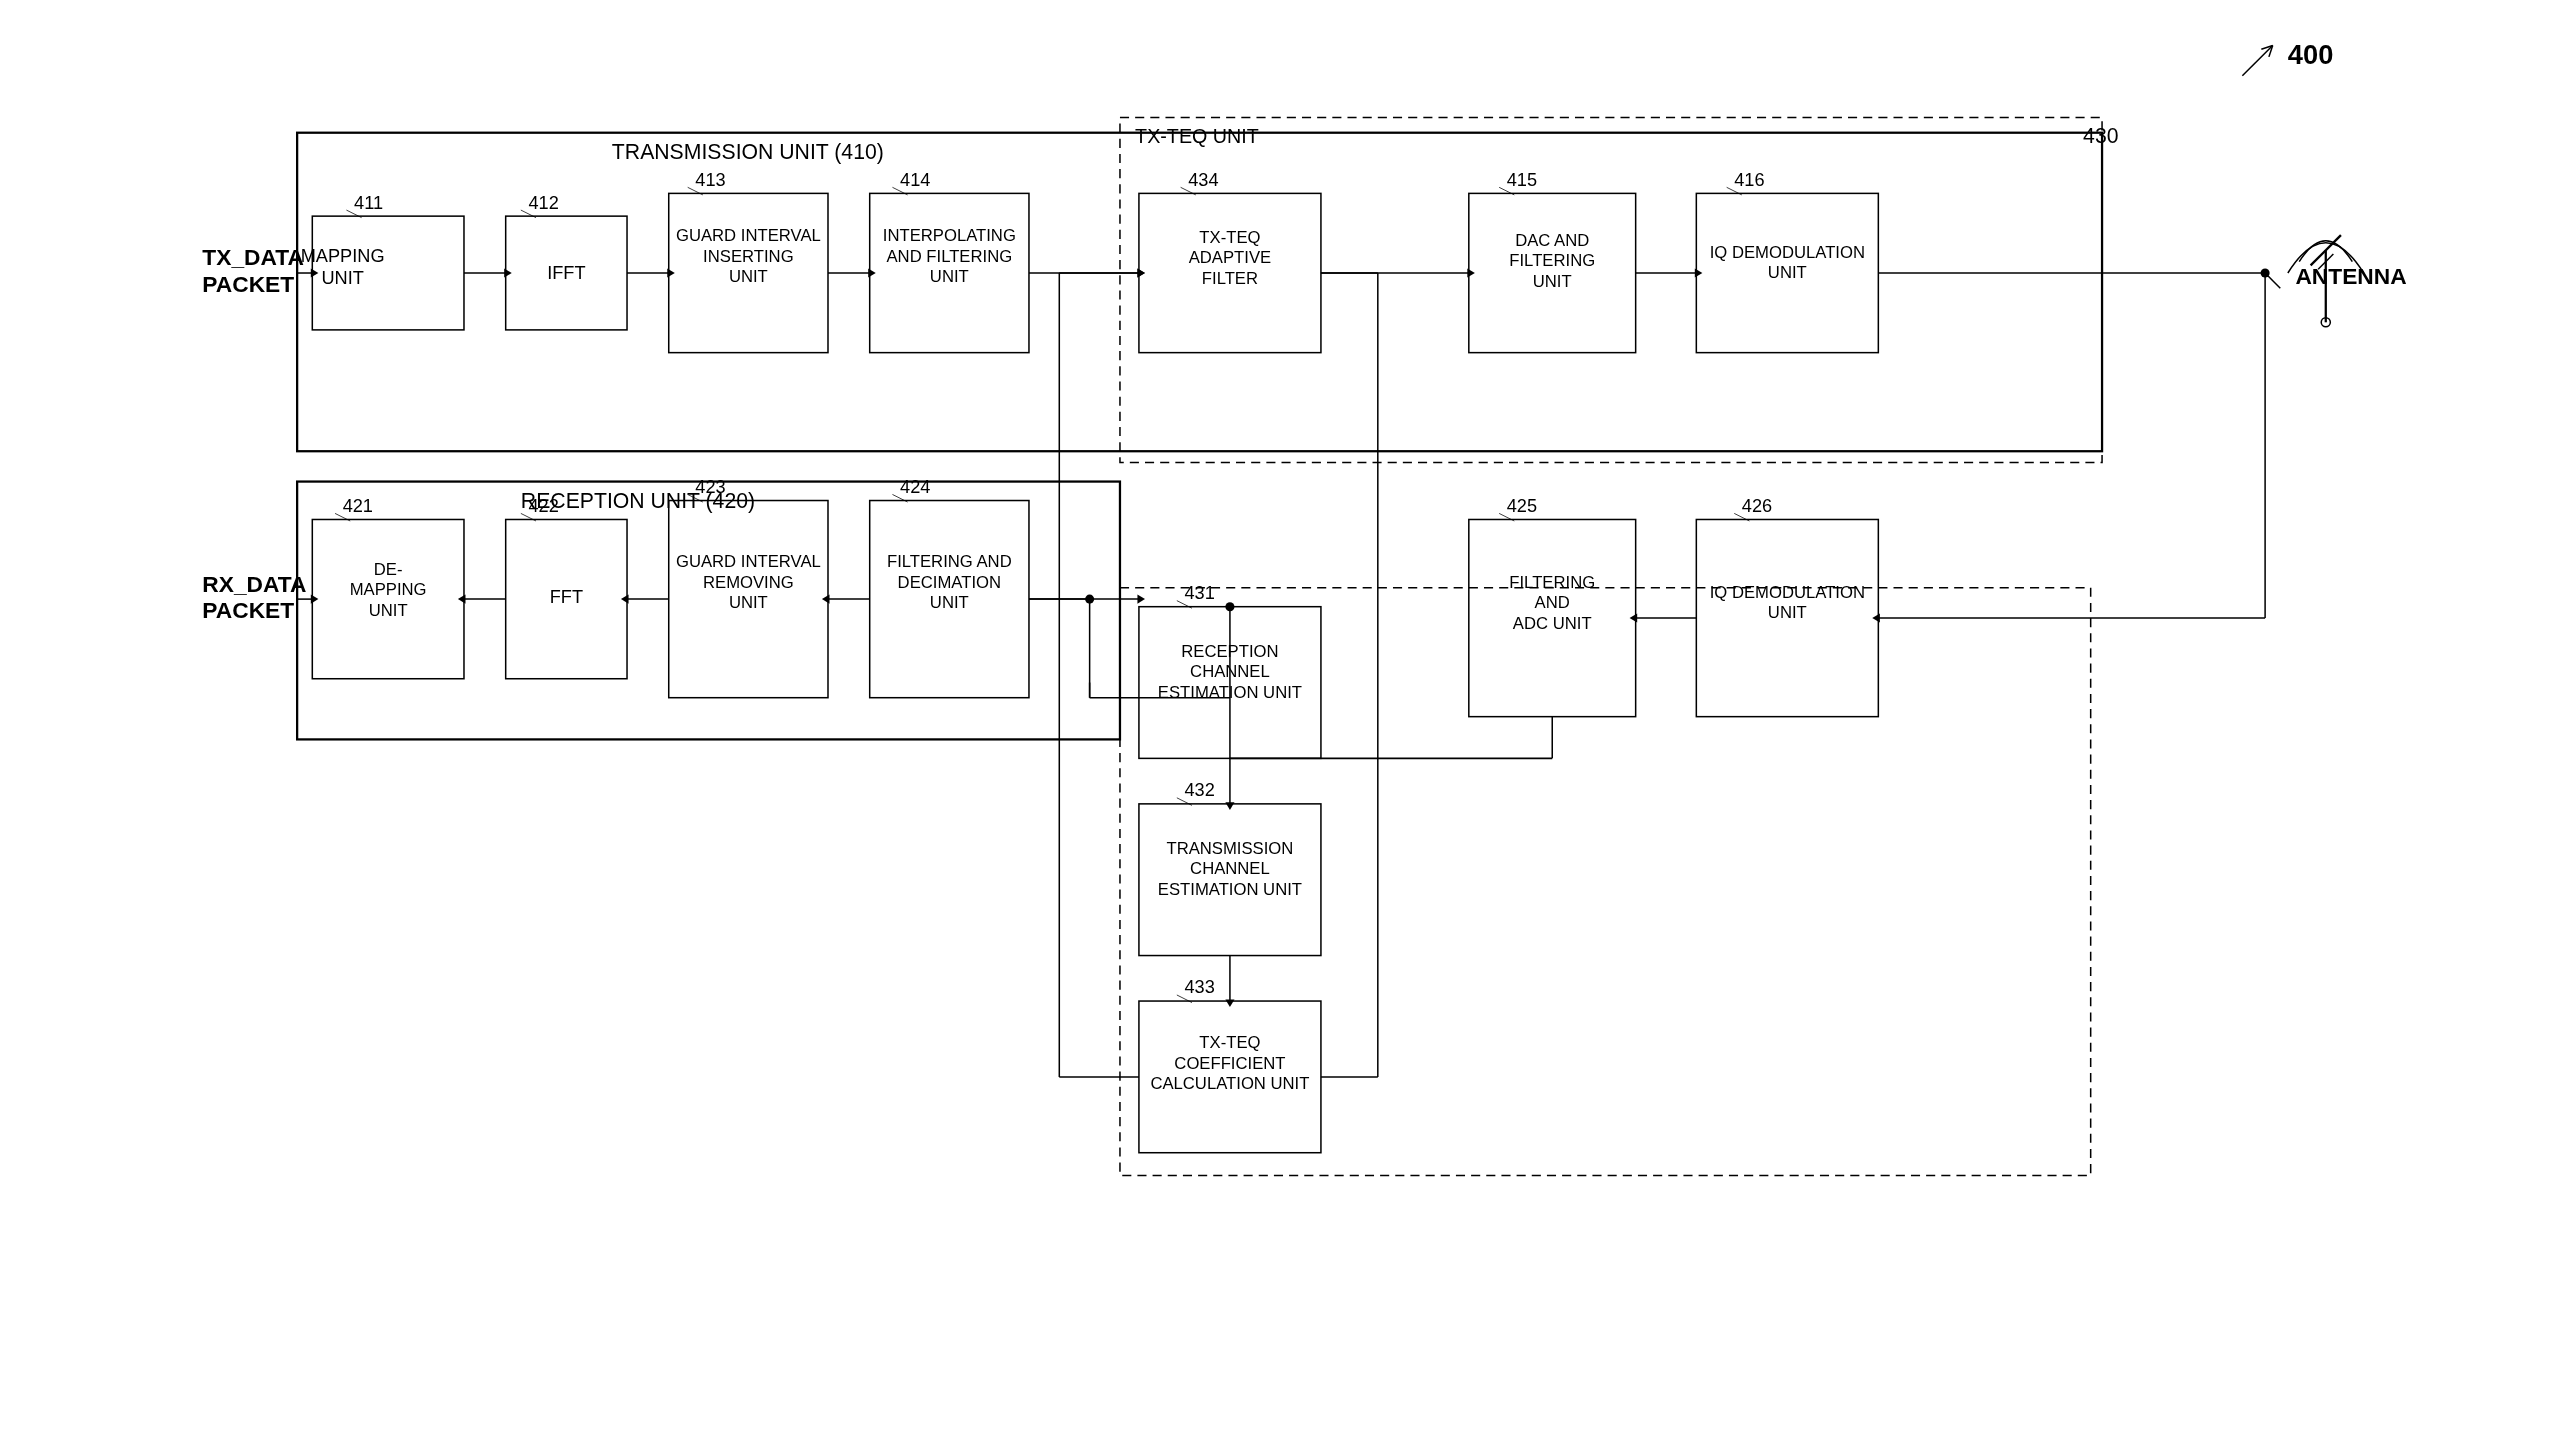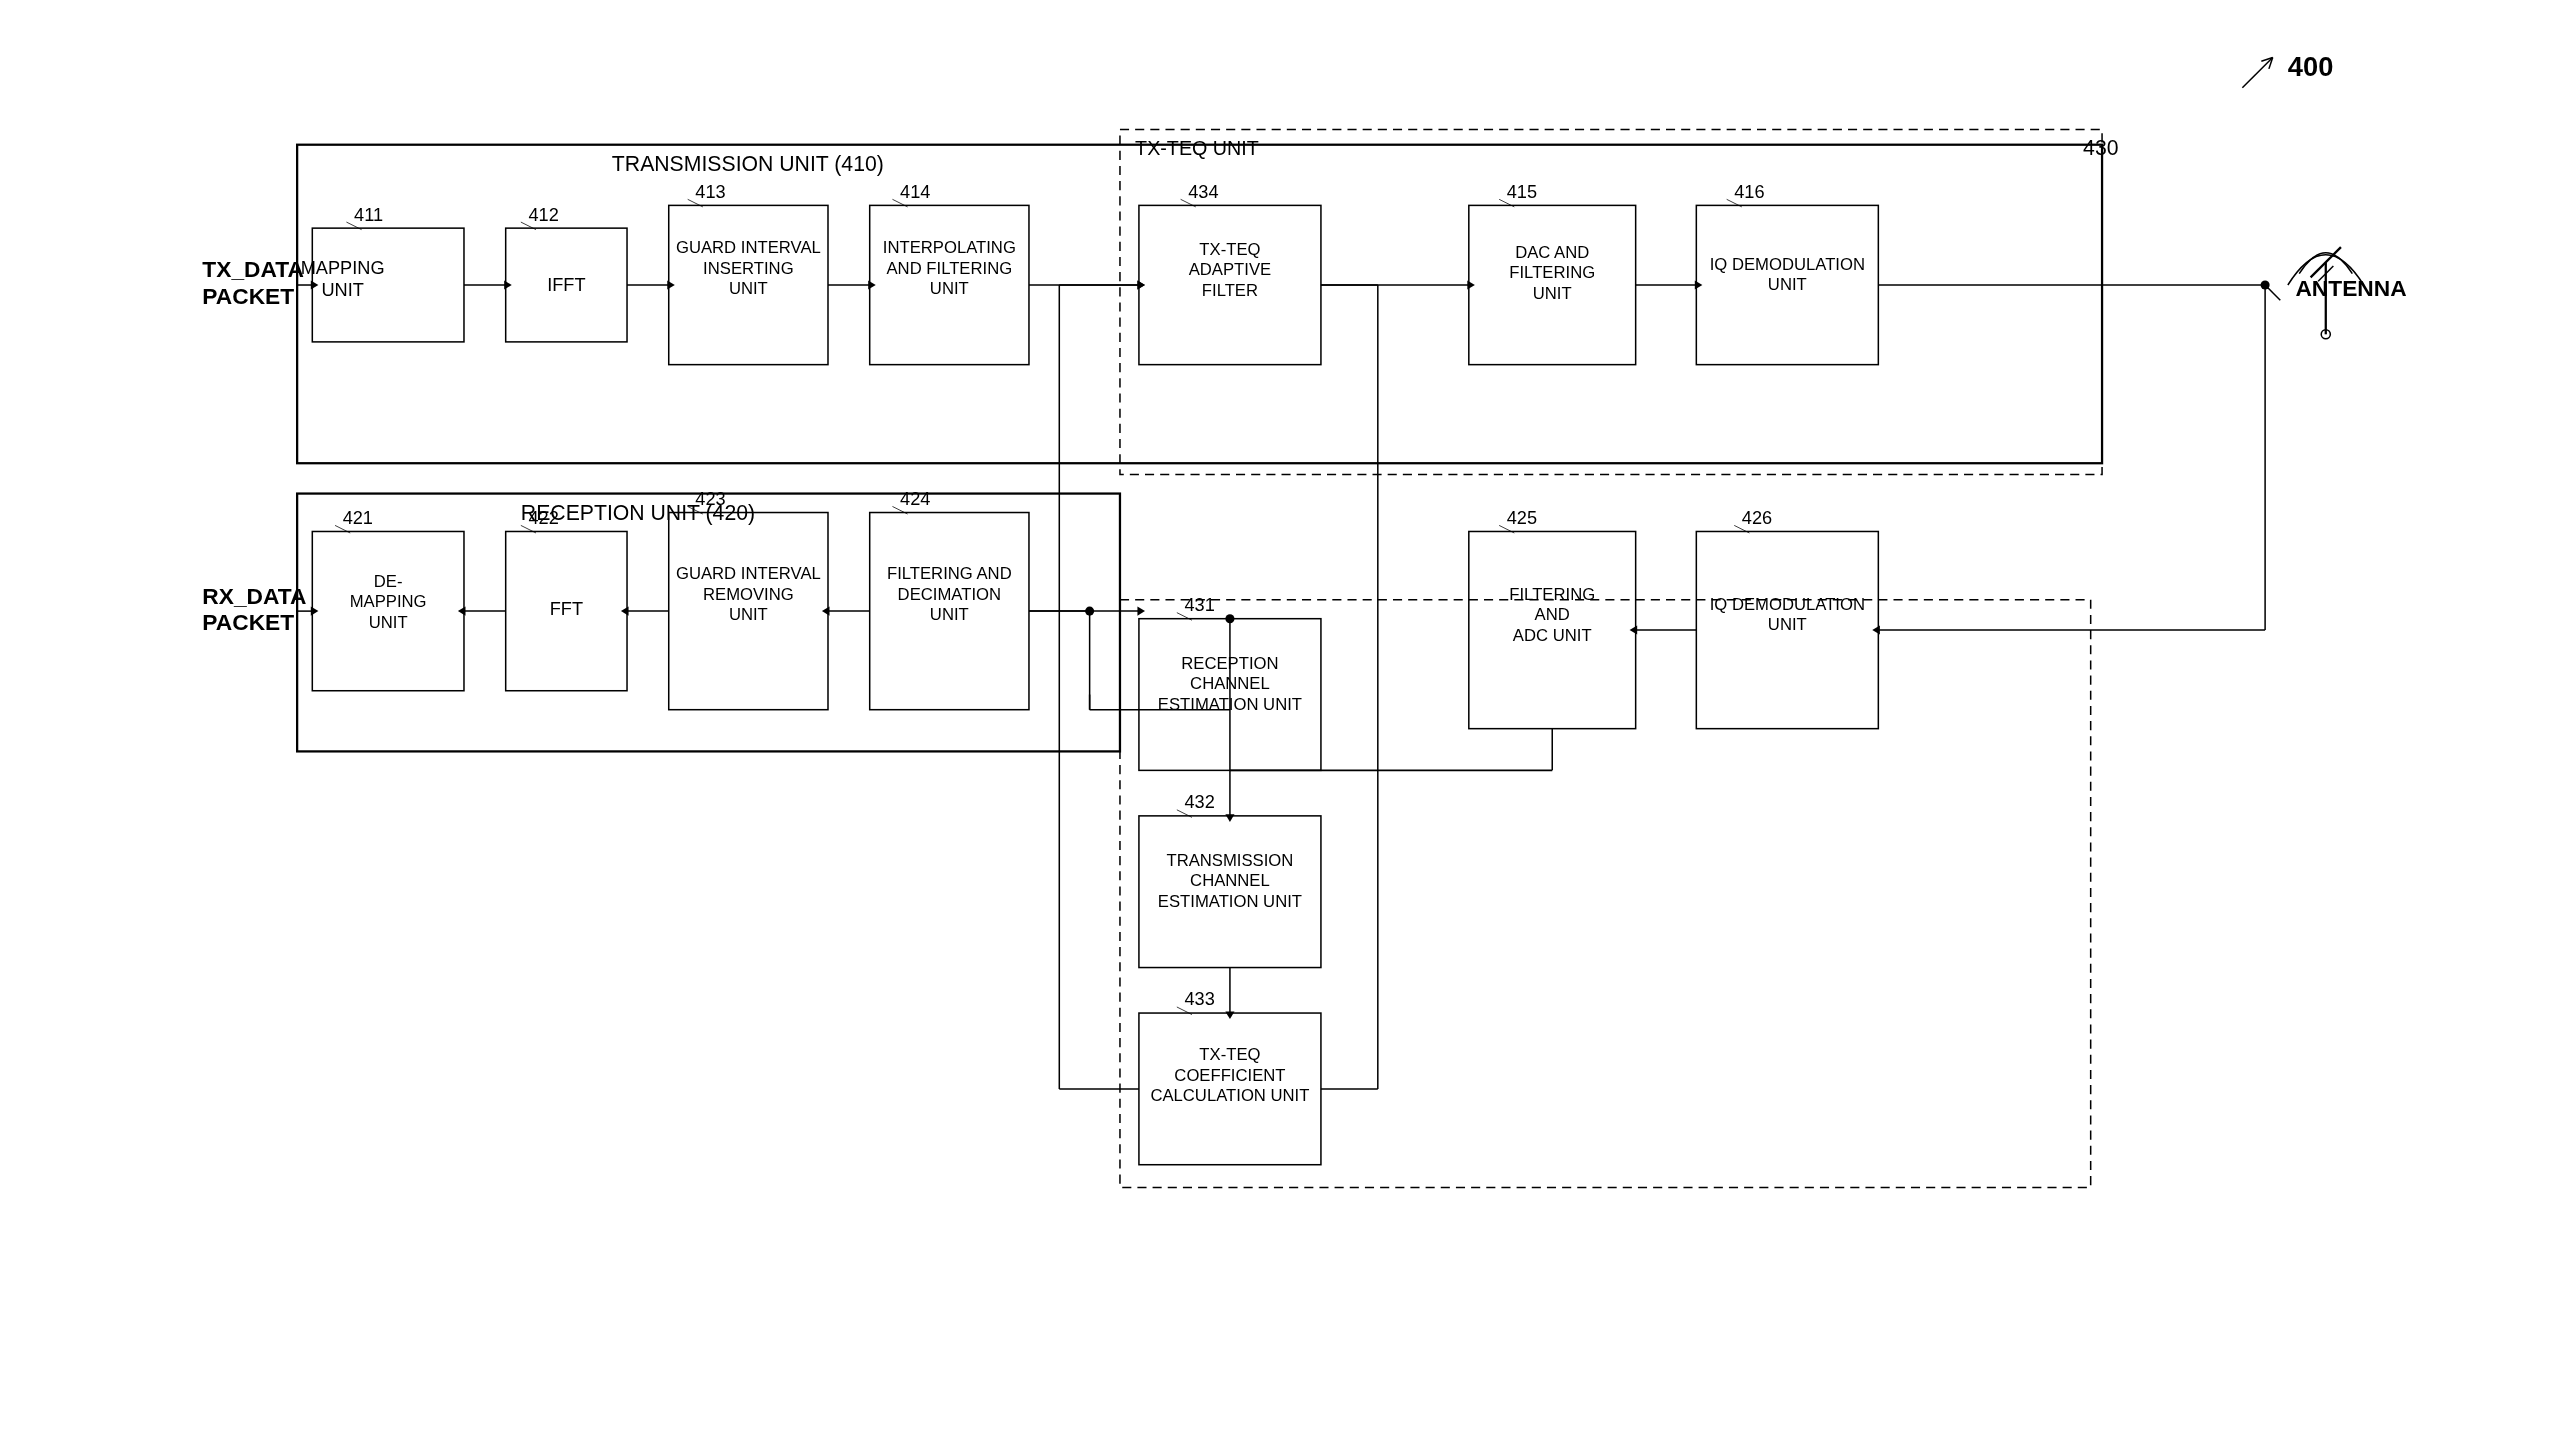--- a/index.html
+++ b/index.html
@@ -6,21 +6,21 @@
     body {
       background: #fff;
       font-family: Arial, sans-serif;
       width: 2563px;
       height: 1449px;
       overflow: hidden;
       position: relative;
     }
     .diagram-container {
       position: absolute;
-      top: 12px; left: 0;
+      top: 0; left: 0;
       width: 2563px;
       height: 1246px;
     }
     svg {
       width: 100%;
       height: 100%;
     }
   </style>
 </head>
 <body>

